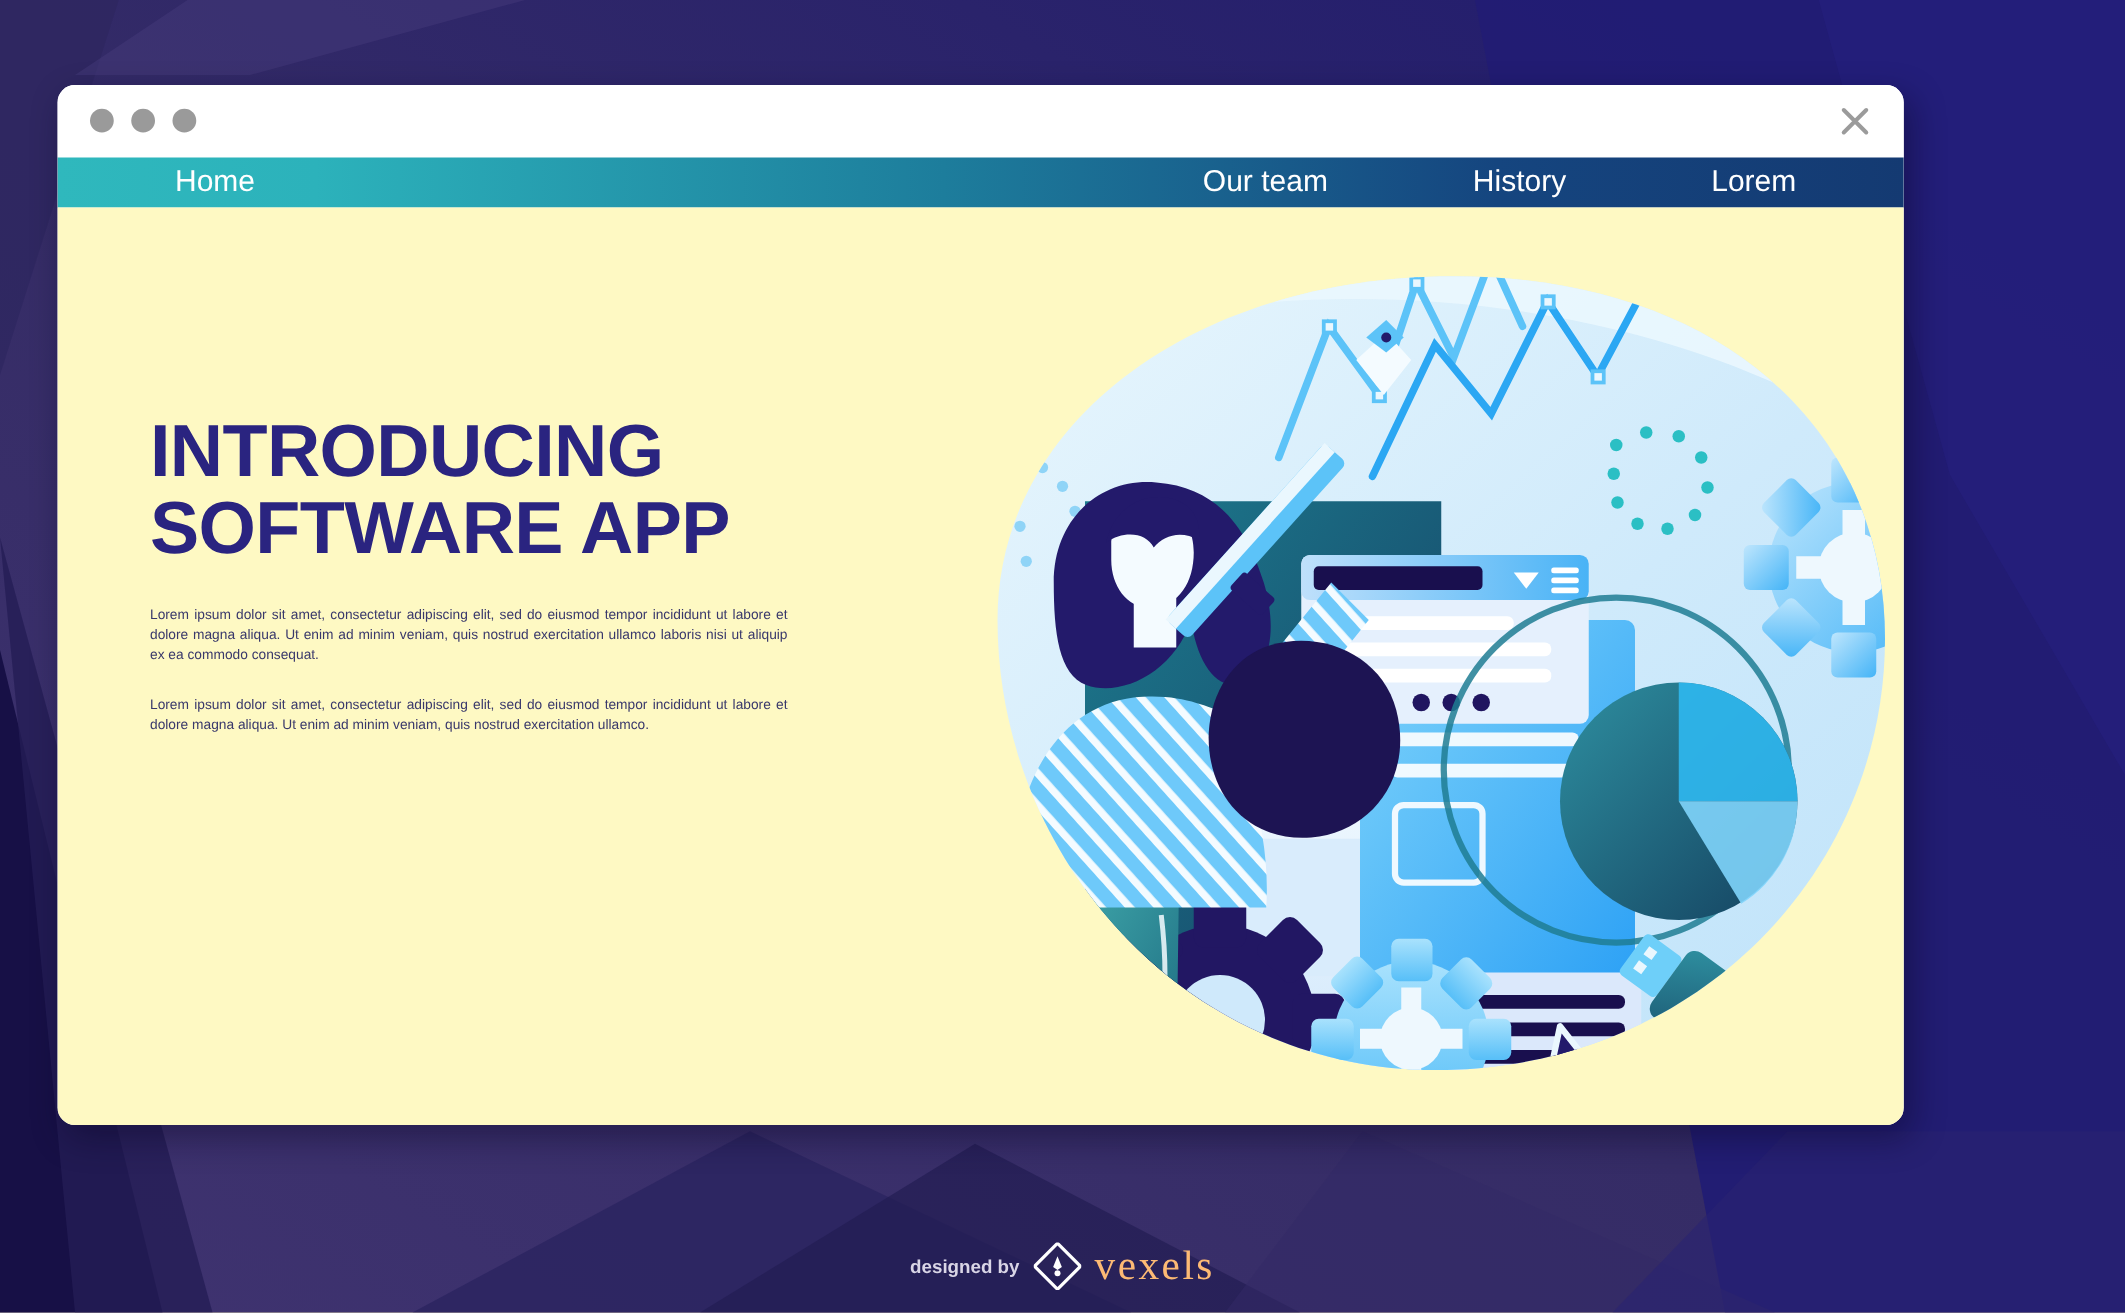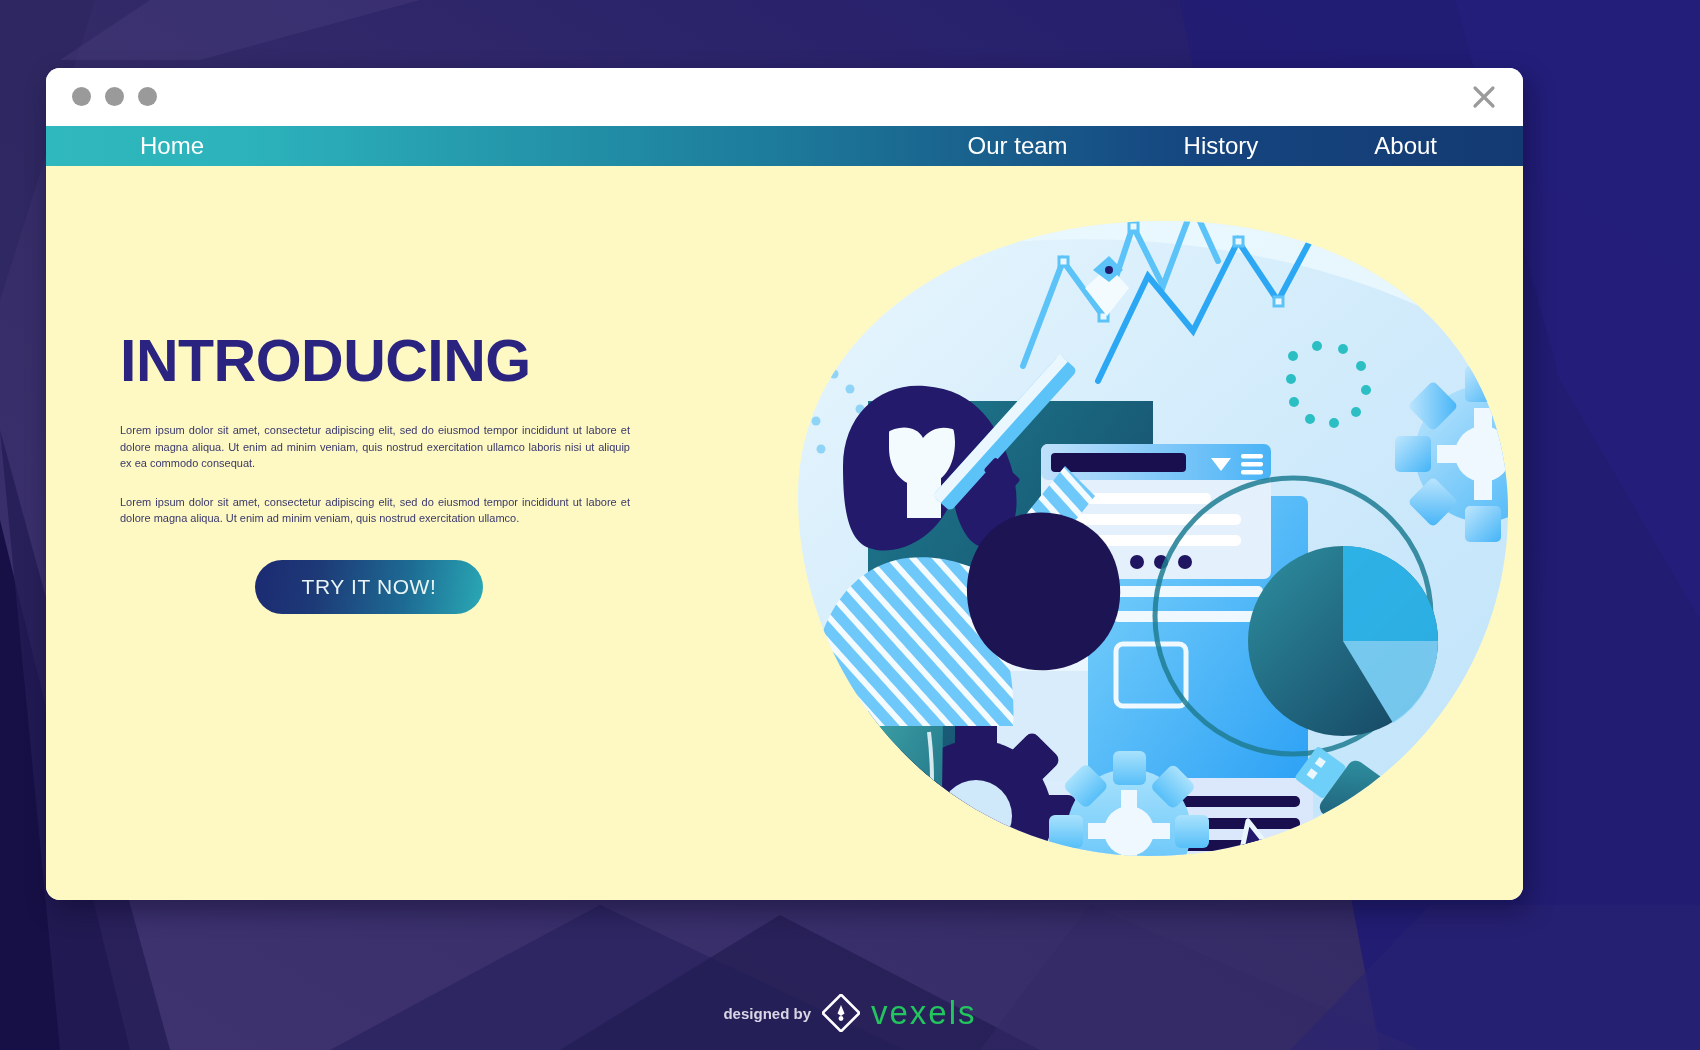--- a/index.html
+++ b/index.html
@@ -108,21 +108,21 @@
 
   
   .footer {
     position:absolute;
     left:0; right:0; bottom:18px;
     display:flex; align-items:center; justify-content:center;
     gap:11px;
     z-index:6;
   }
   .footer-text { color:#d9d5e6; font-size:15px;font-weight:bold; }
-  .brand { color:#22c55e; font-size:33px; letter-spacing:2px; font-weight:500; }
+  .brand { color:#fdba74; font-size:33px; letter-spacing:2px; font-weight:500;font-family:Liberation Serif, serif; }
 </style>
 </head>
 <body>
 
 <svg id="bg" width="1700" height="1050" viewBox="0 0 1700 1050" preserveAspectRatio="none">
   <defs>
     <linearGradient id="bgGrad" x1="0" y1="1" x2="1" y2="0">
       <stop offset="0%" stop-color="#3f3370"></stop>
       <stop offset="45%" stop-color="#352c66"></stop>
       <stop offset="100%" stop-color="#1f1a70"></stop>
@@ -160,35 +160,33 @@
     </div>
   </div>
 
   <div class="navbar">
     <div class="nav-left">
       <span class="nav-item">Home</span>
     </div>
     <div class="nav-right">
       <span class="nav-item">Our team</span>
       <span class="nav-item">History</span>
-      <span class="nav-item">About</span>
+      <span class="nav-item">Lorem</span>
     </div>
   </div>
 
   <div class="page">
 
     <div class="copy">
       <h1 class="headline">
         <span>INTRODUCING</span><br>
+        <span>SOFTWARE APP</span>
       </h1>
       <p class="para">Lorem ipsum dolor sit amet, consectetur adipiscing elit, sed do eiusmod tempor incididunt ut labore et dolore magna aliqua. Ut enim ad minim veniam, quis nostrud exercitation ullamco laboris nisi ut aliquip ex ea commodo consequat.</p>
       <p class="para">Lorem ipsum dolor sit amet, consectetur adipiscing elit, sed do eiusmod tempor incididunt ut labore et dolore magna aliqua. Ut enim ad minim veniam, quis nostrud exercitation ullamco.</p>
-      <div class="cta-wrap">
-        <button class="cta">TRY IT NOW!</button>
-      </div>
     </div>
 
     <svg class="art" viewBox="0 0 830 734" preserveAspectRatio="xMidYMid meet">
       <defs>
         <linearGradient id="blobG" x1="0" y1="0" x2="1" y2="1">
           <stop offset="0%" stop-color="#e8f6fd"></stop>
           <stop offset="55%" stop-color="#cfeafb"></stop>
           <stop offset="100%" stop-color="#bfe3fa"></stop>
         </linearGradient>
         <linearGradient id="boardG" x1="0" y1="0" x2="1" y2="1">

